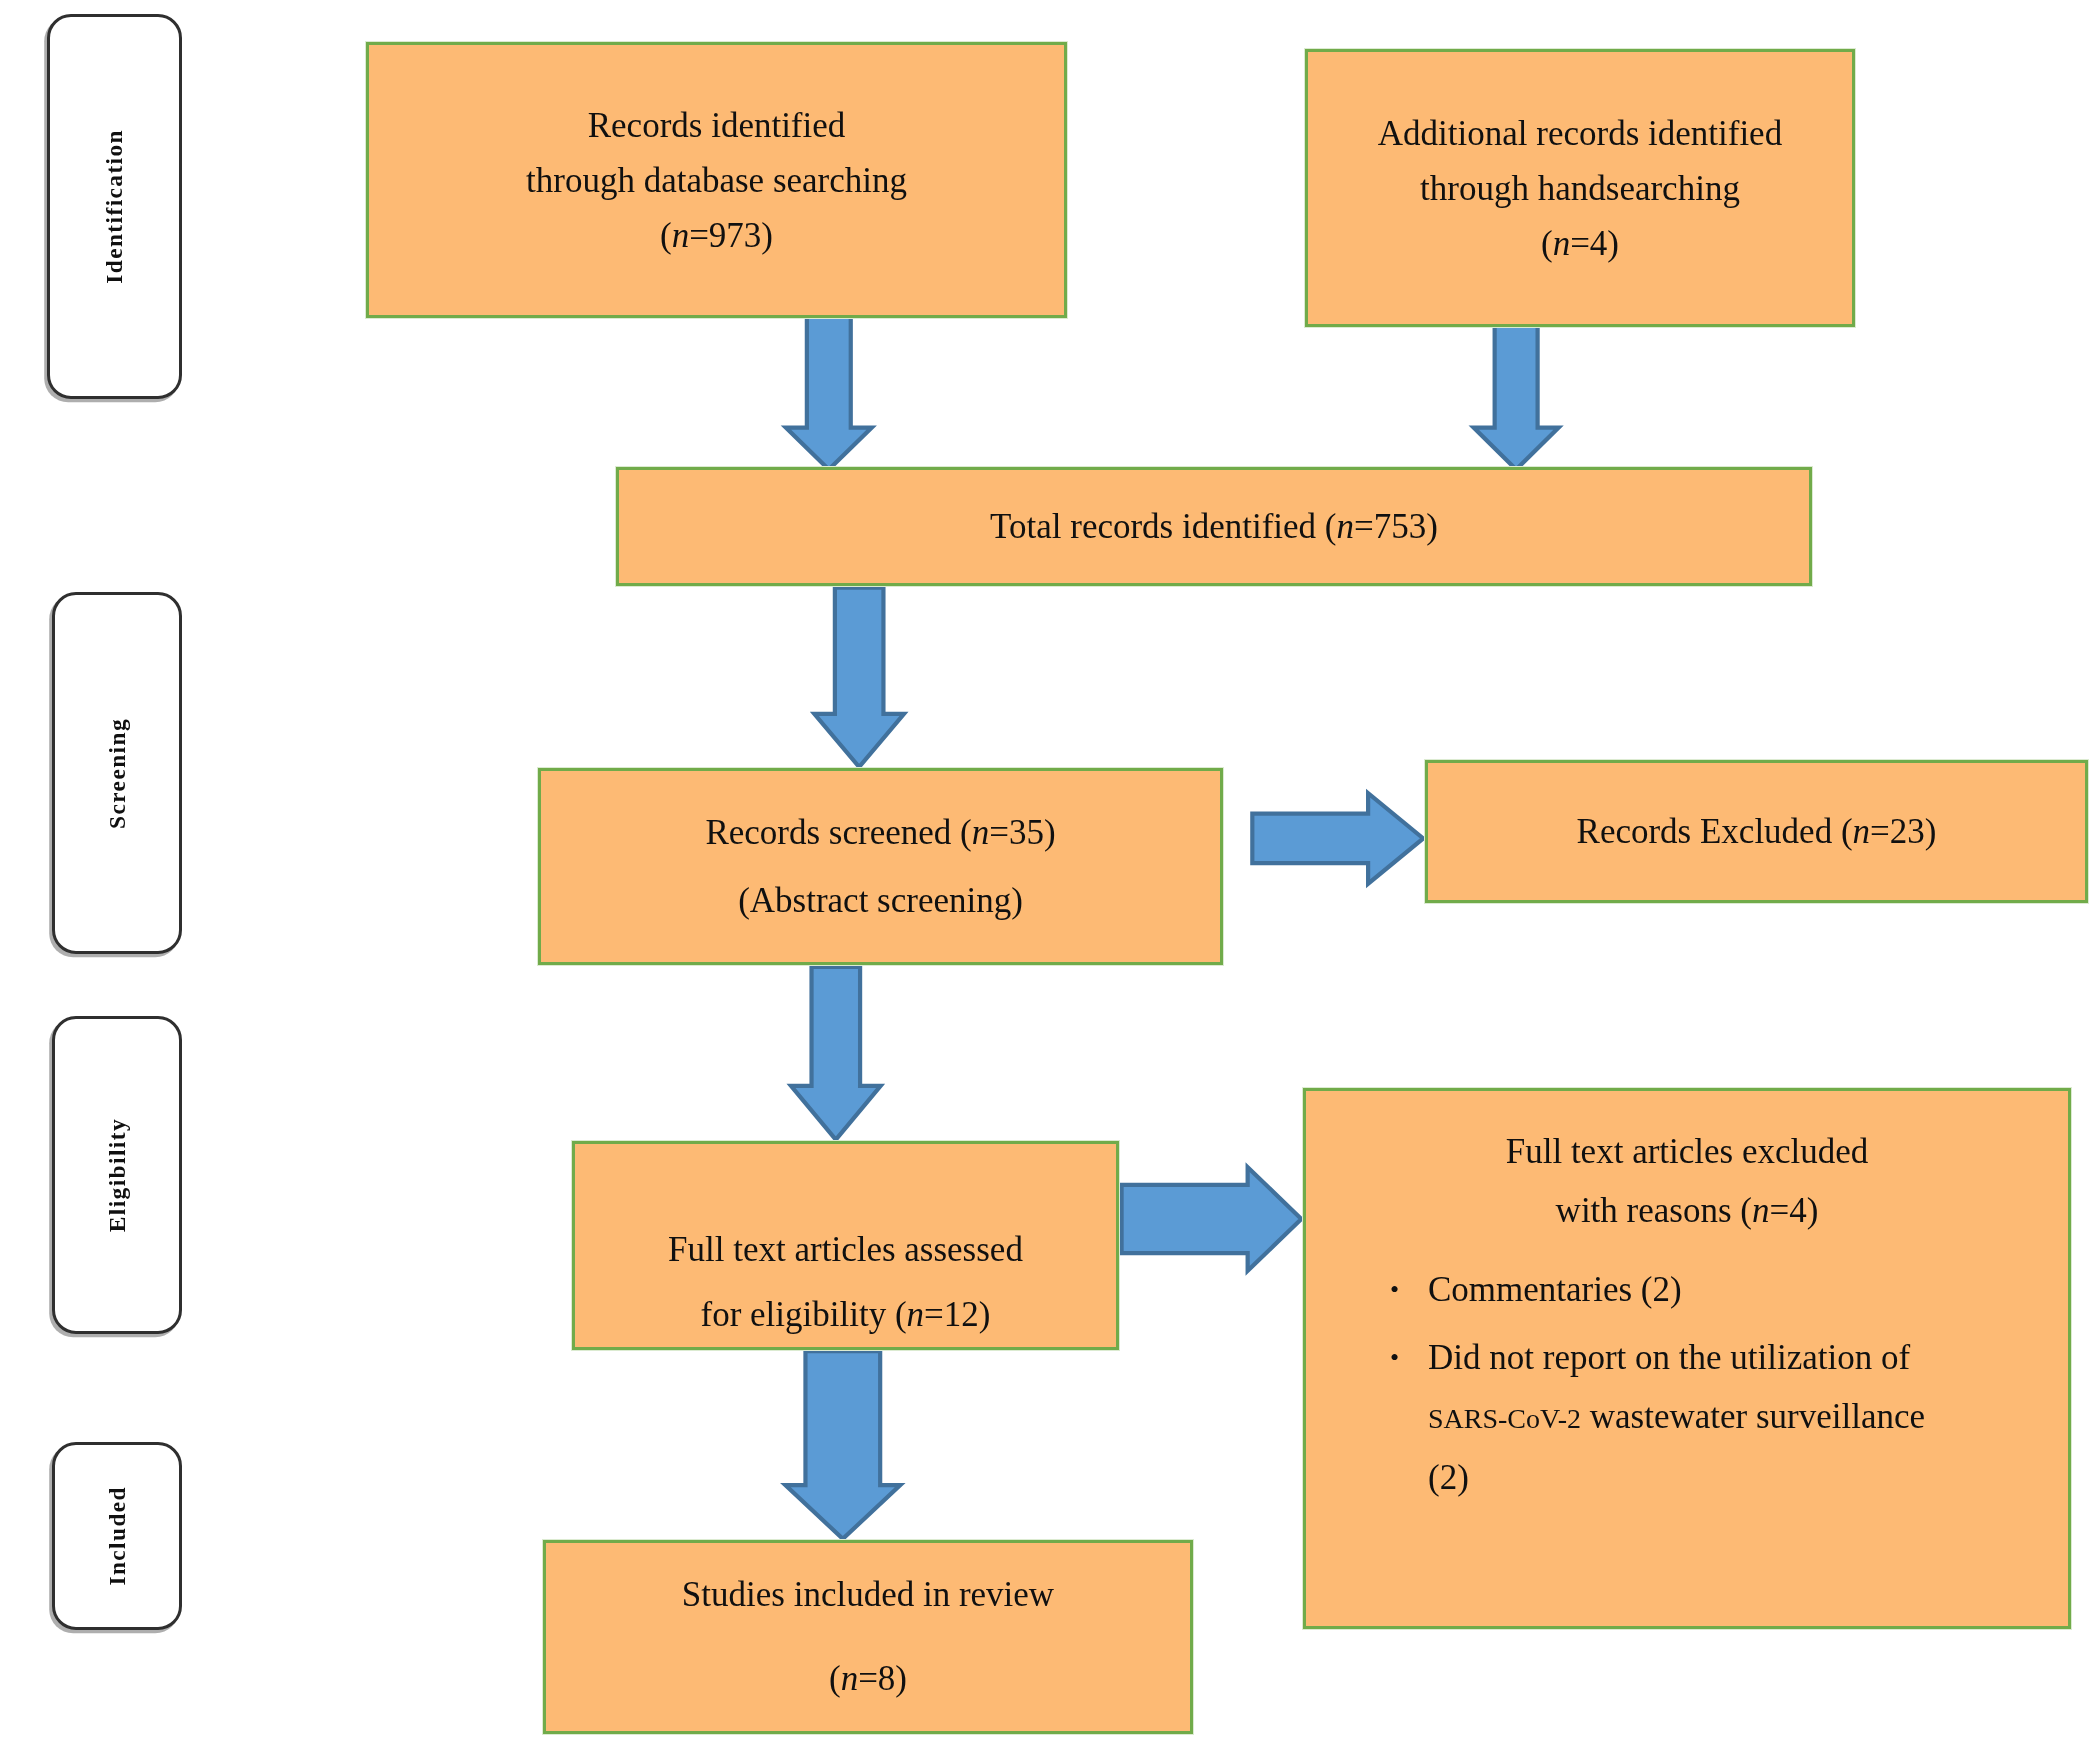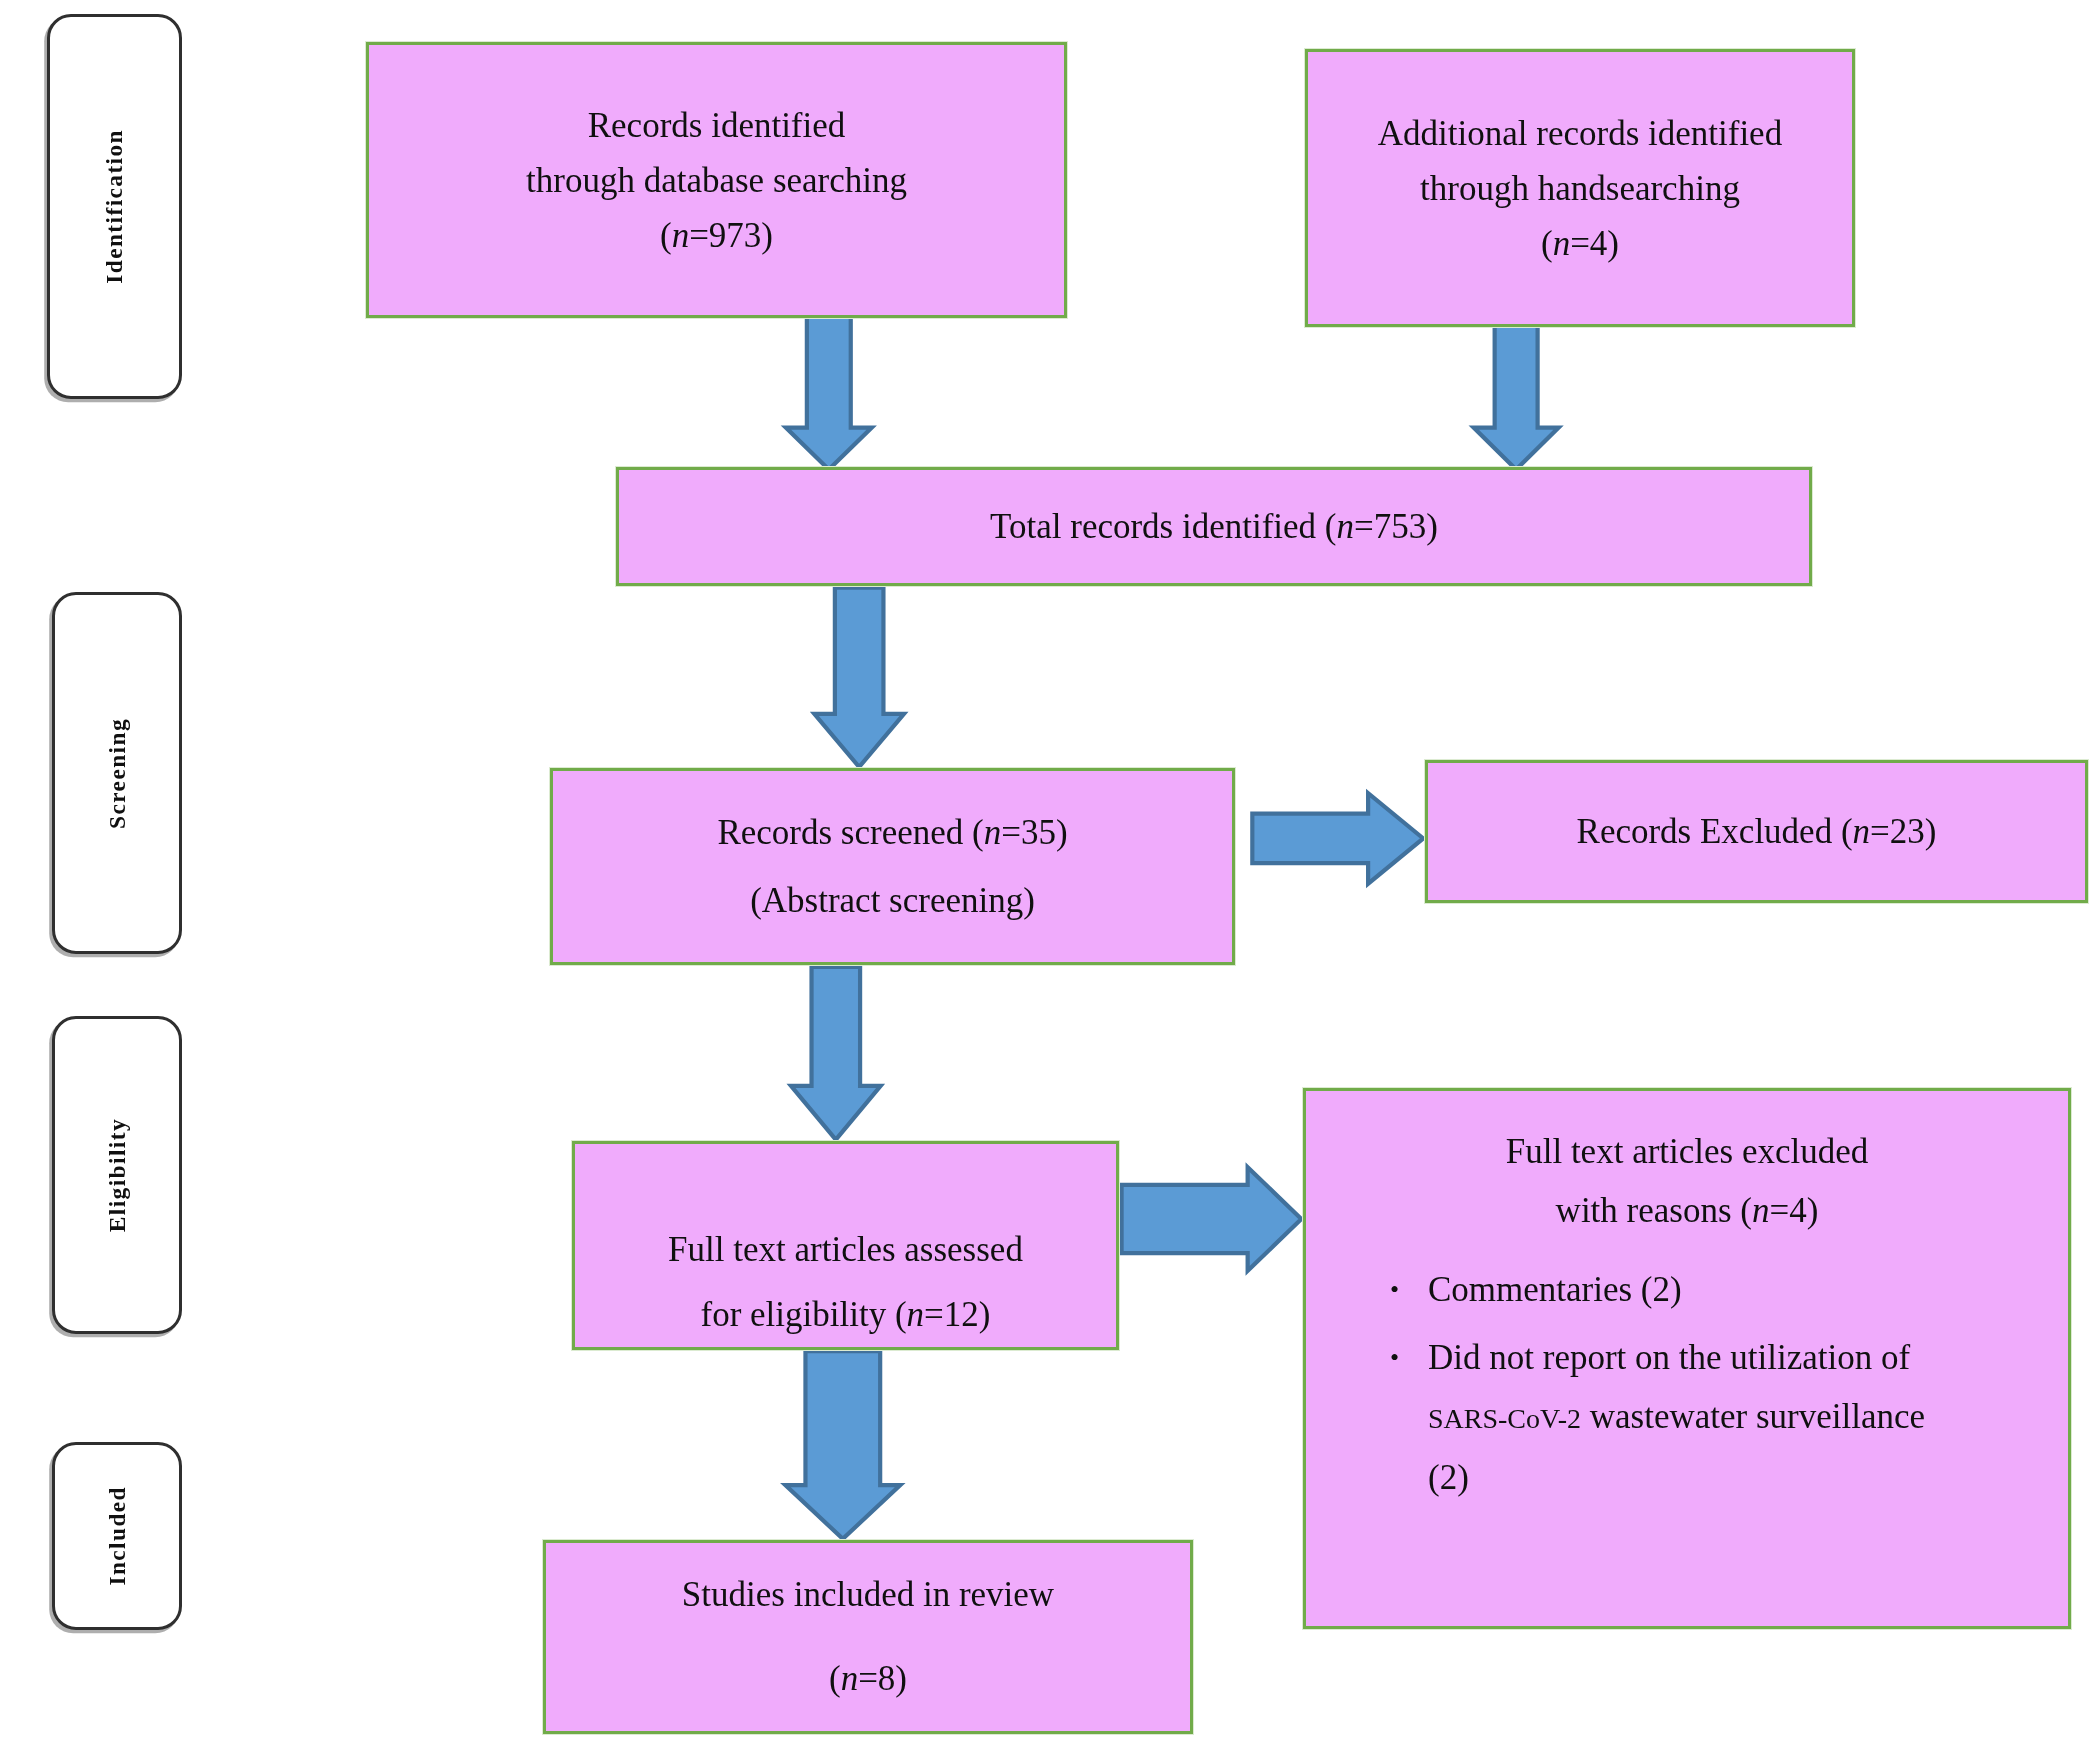--- a/index.html
+++ b/index.html
@@ -26,21 +26,21 @@
     writing-mode:vertical-rl;
     transform:rotate(180deg);
     font-weight:bold;
     font-size:23.4px;
     letter-spacing:1.4px;
     white-space:nowrap;
   }
   
   .flowbox{
     position:absolute;
-    background:#f0abfc;
+    background:#fdba74;
     border:3.3px solid #71ab4a;
     outline:1.9px solid #dcebd1;
     box-sizing:border-box;
     display:flex;flex-direction:column;
     justify-content:center;align-items:center;
     text-align:center;
     font-size:35px;
     line-height:55px;
   }
   .flowbox .line{white-space:nowrap;}
@@ -105,21 +105,21 @@
   <div class="flowbox" id="box-additional-records" style="left:1305px;top:49px;width:550px;height:278px;">
     <div class="line">Additional records identified</div>
     <div class="line">through handsearching</div>
     <div class="line"><span>(</span><span class="nv">n</span><span>=4)</span></div>
   </div>
 
   <div class="flowbox" id="box-total-records" style="left:616px;top:467px;width:1196px;height:119px;">
     <div class="line"><span>Total records identified (</span><span class="nv">n</span><span>=753)</span></div>
   </div>
 
-  <div class="flowbox" id="box-records-screened" style="left:550px;top:768px;width:685px;height:197px;">
+  <div class="flowbox" id="box-records-screened" style="left:538px;top:768px;width:685px;height:197px;">
     <div class="line"><span>Records screened (</span><span class="nv">n</span><span>=35)</span></div>
     <div class="line">(Abstract screening)</div>
   </div>
 
   <div class="flowbox" id="box-records-excluded" style="left:1425px;top:760px;width:663px;height:143px;">
     <div class="line"><span>Records Excluded (</span><span class="nv">n</span><span>=23)</span></div>
   </div>
 
   <div class="flowbox" id="box-fulltext-assessed" style="left:572px;top:1141px;width:547px;height:209px;">
     <div class="line">Full text articles assessed</div>

